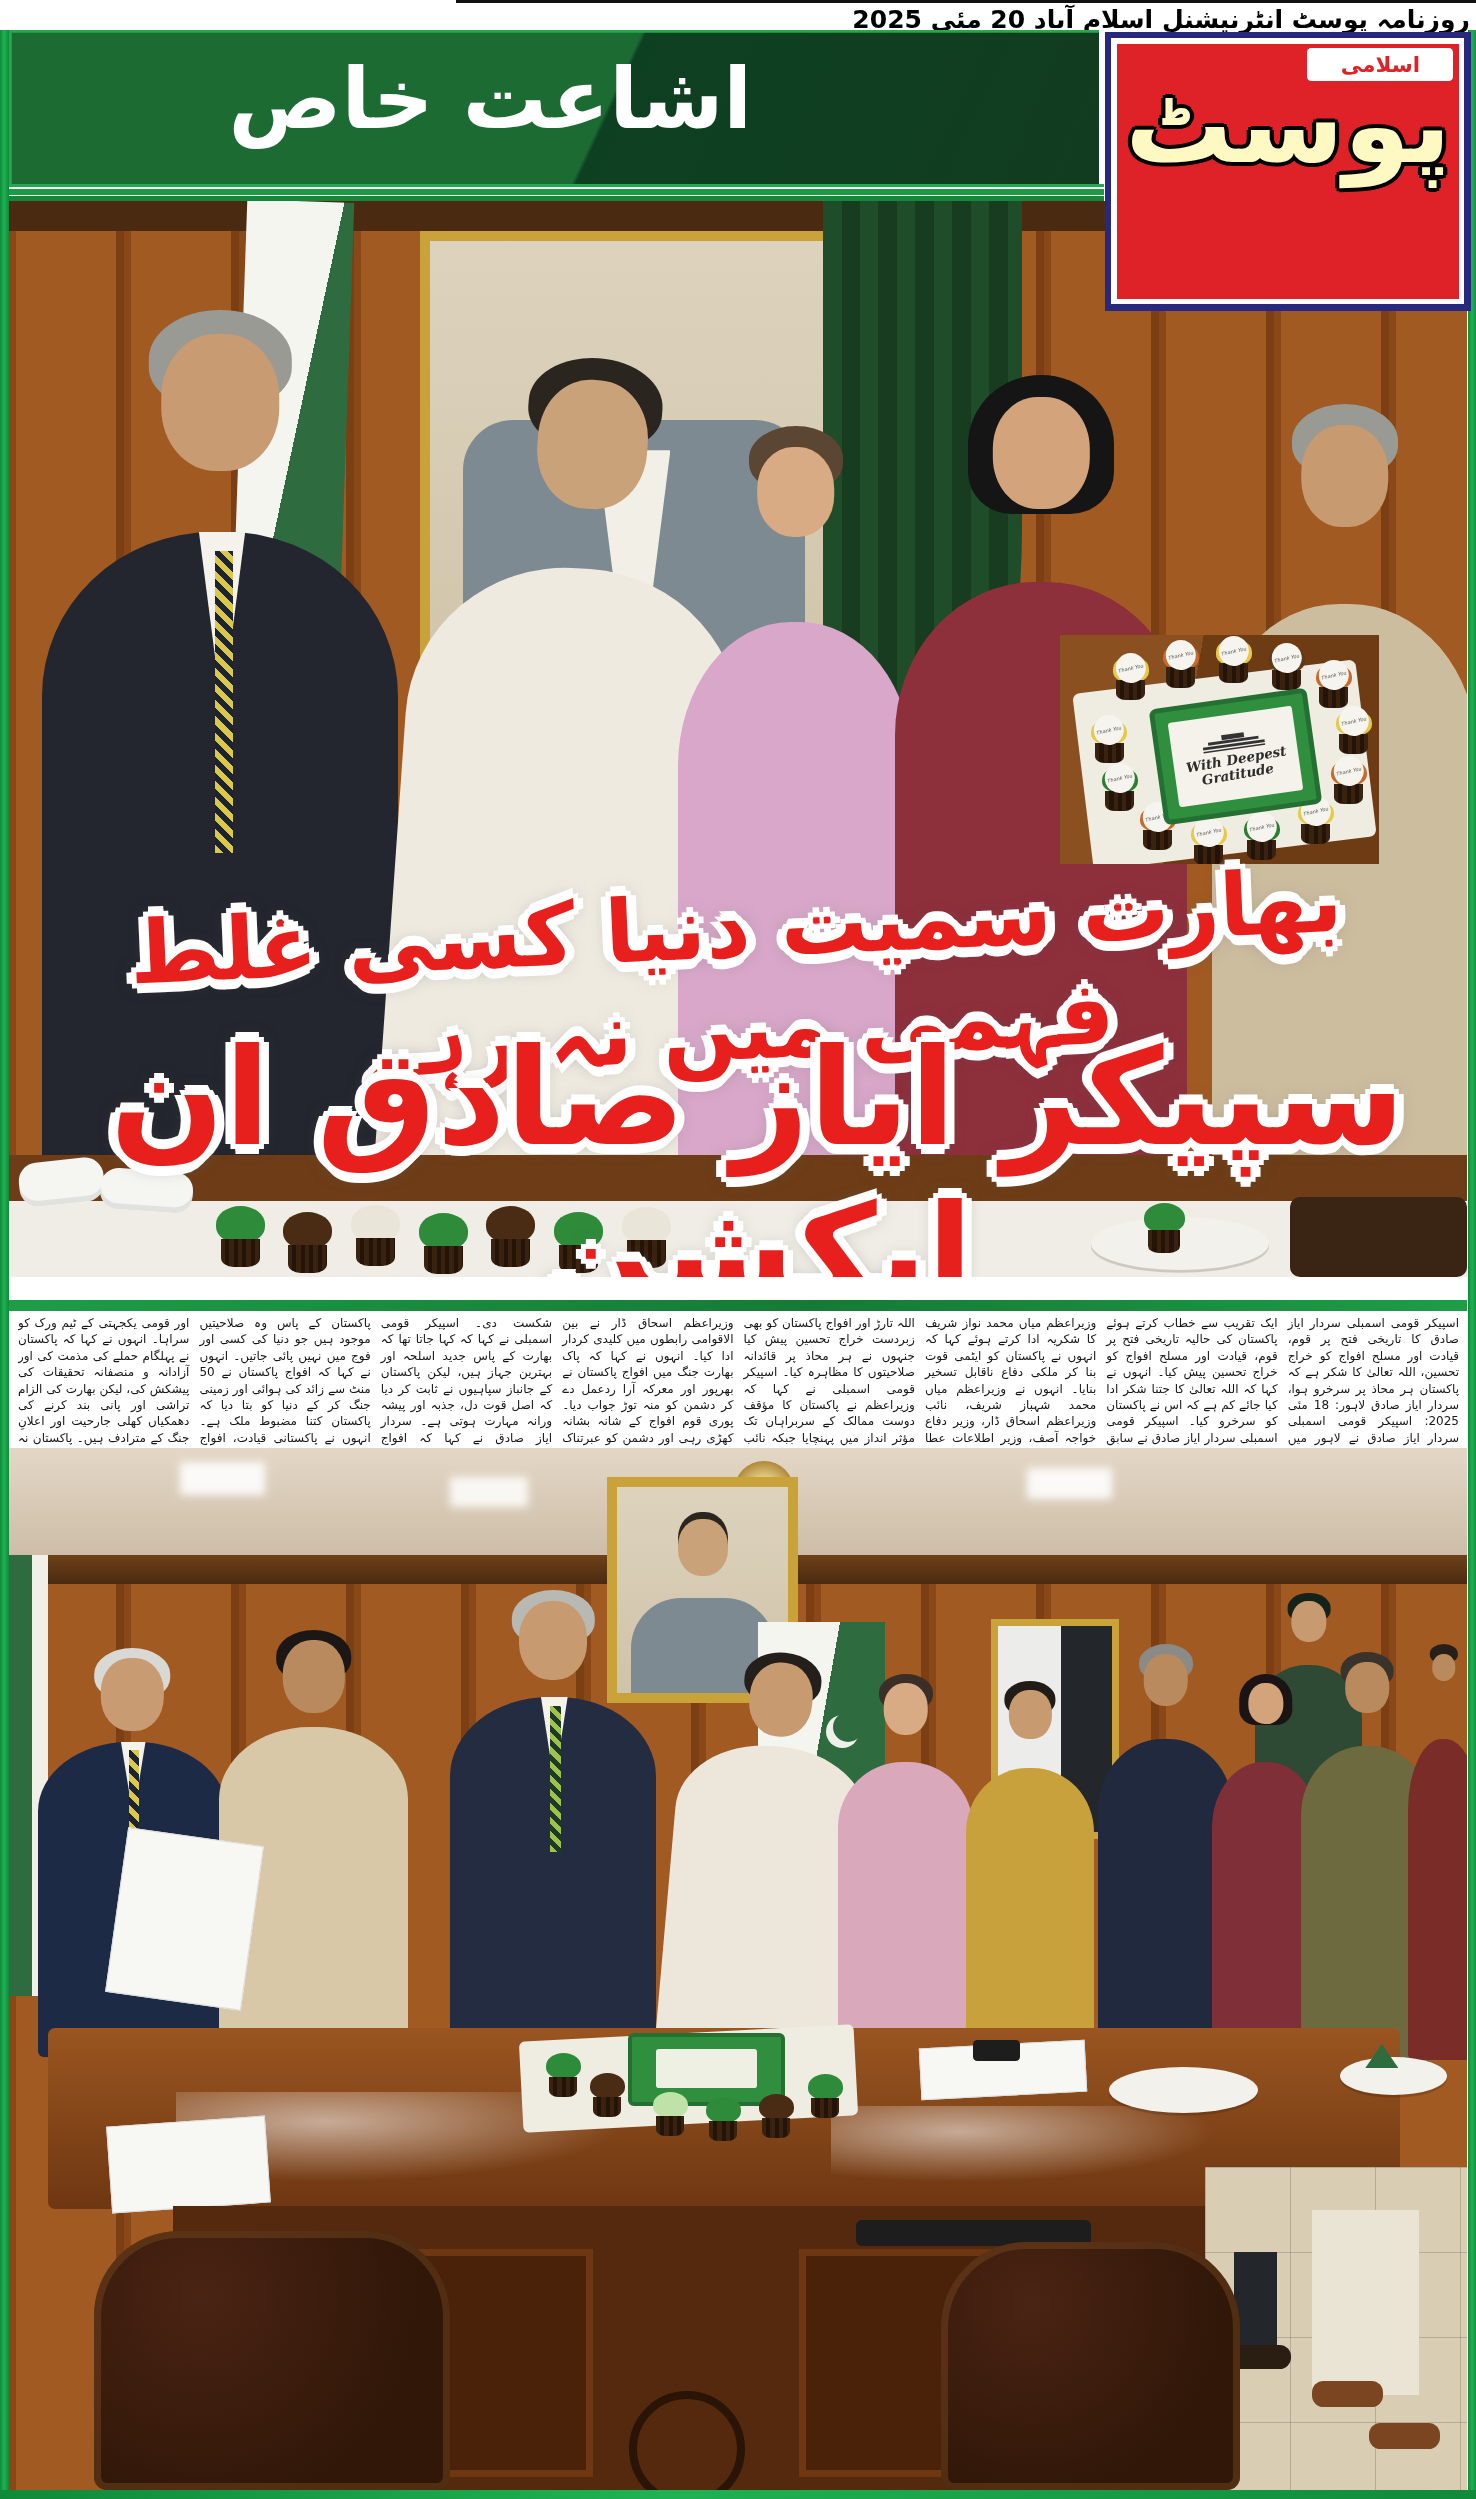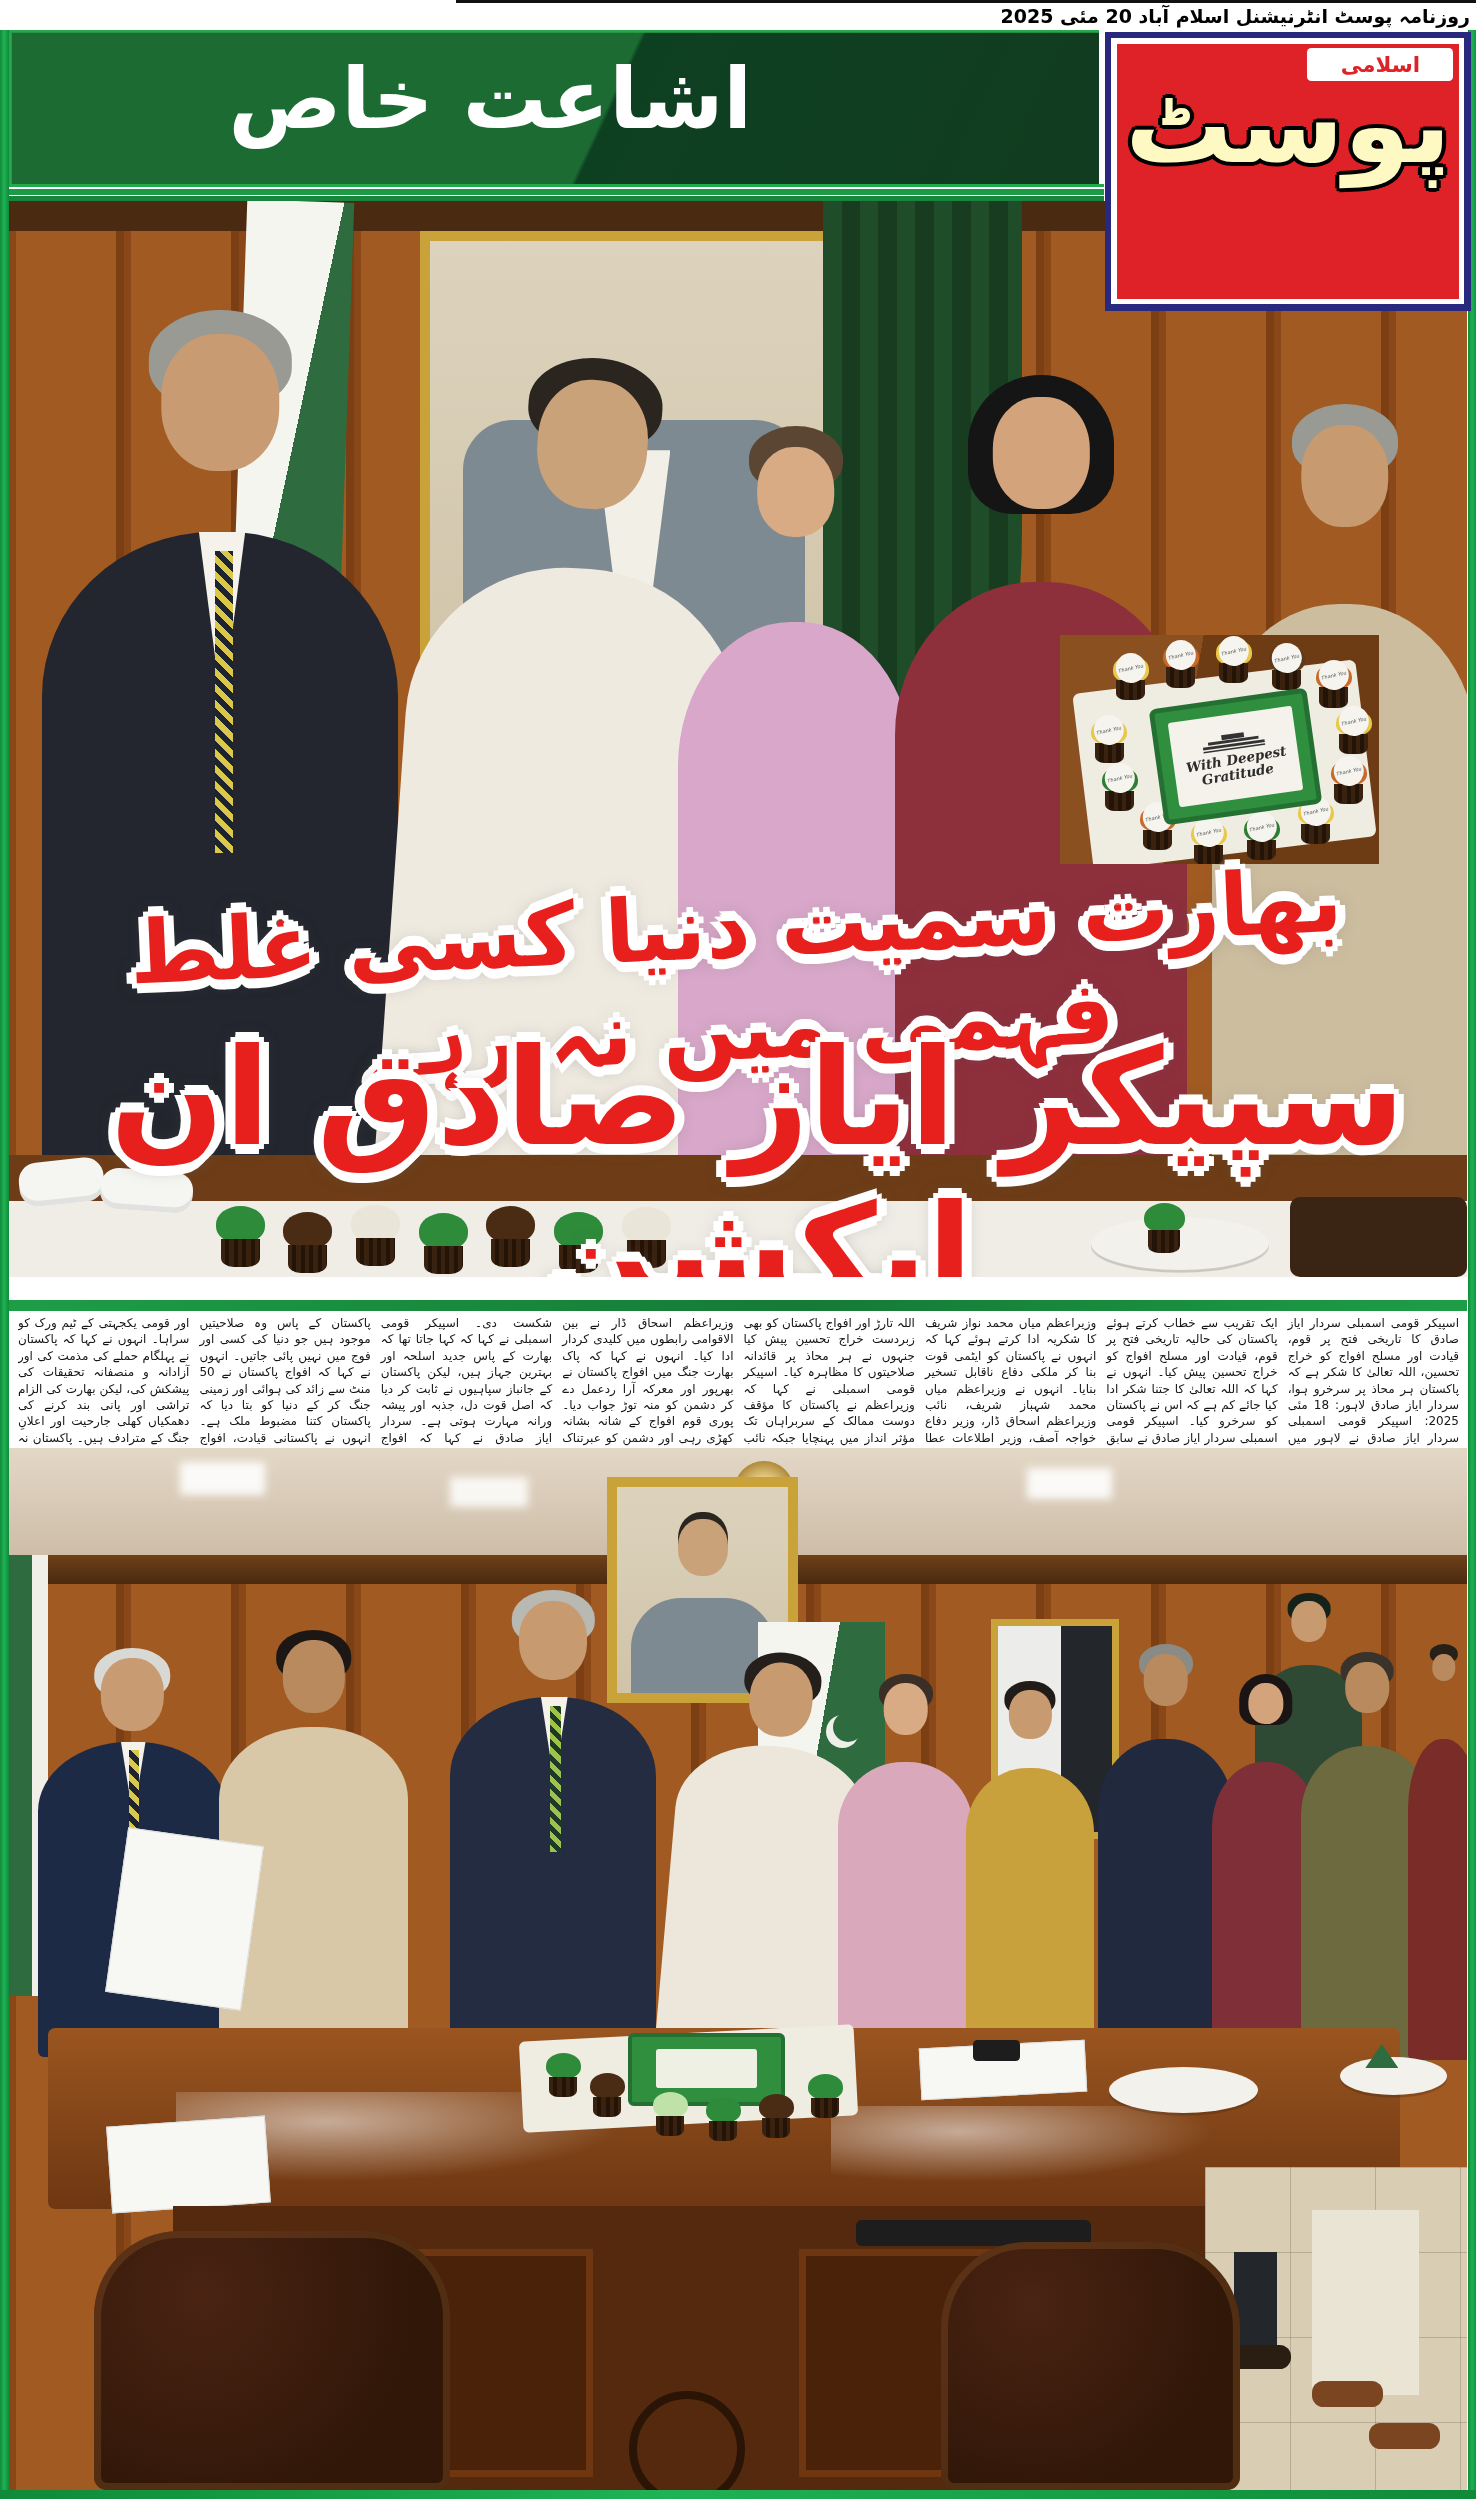--- a/index.html
+++ b/index.html
@@ -3,21 +3,21 @@
 <meta charset="utf-8">
 <style>
   html,body{margin:0;padding:0;background:#ffffff;}
   #page{position:relative;width:1477px;height:2500px;background:#fff;overflow:hidden;
         font-family:"DejaVu Sans",sans-serif;}
   .abs{position:absolute;}
   .rtl{direction:rtl;unicode-bidi:plaintext;}
 
   
   #top-rule{left:456px;top:0;width:1021px;height:2.8px;background:#111;}
-  #date-line{right:7.1px;top:5px;font-size:19px;font-weight:bold;color:#000;}
+  #date-line{right:7.1px;top:5px;font-size:25px;font-weight:bold;color:#000;}
 
   
   .frame{background:linear-gradient(90deg,#0f8a39,#1fb254 45%,#0f8a39);}
   #frame-left{left:0;top:30px;width:9.3px;height:2470px;}
   #frame-right{left:1468px;top:30px;width:9.3px;height:2470px;}
   #frame-bottom{left:0;top:2490px;width:1477px;height:9.3px;}
 
   
   #banner{left:9.3px;top:30px;width:1090px;height:180px;
           background:linear-gradient(115deg,#1b6b33 54%,#0d4021 54.4%,#123c1f);

